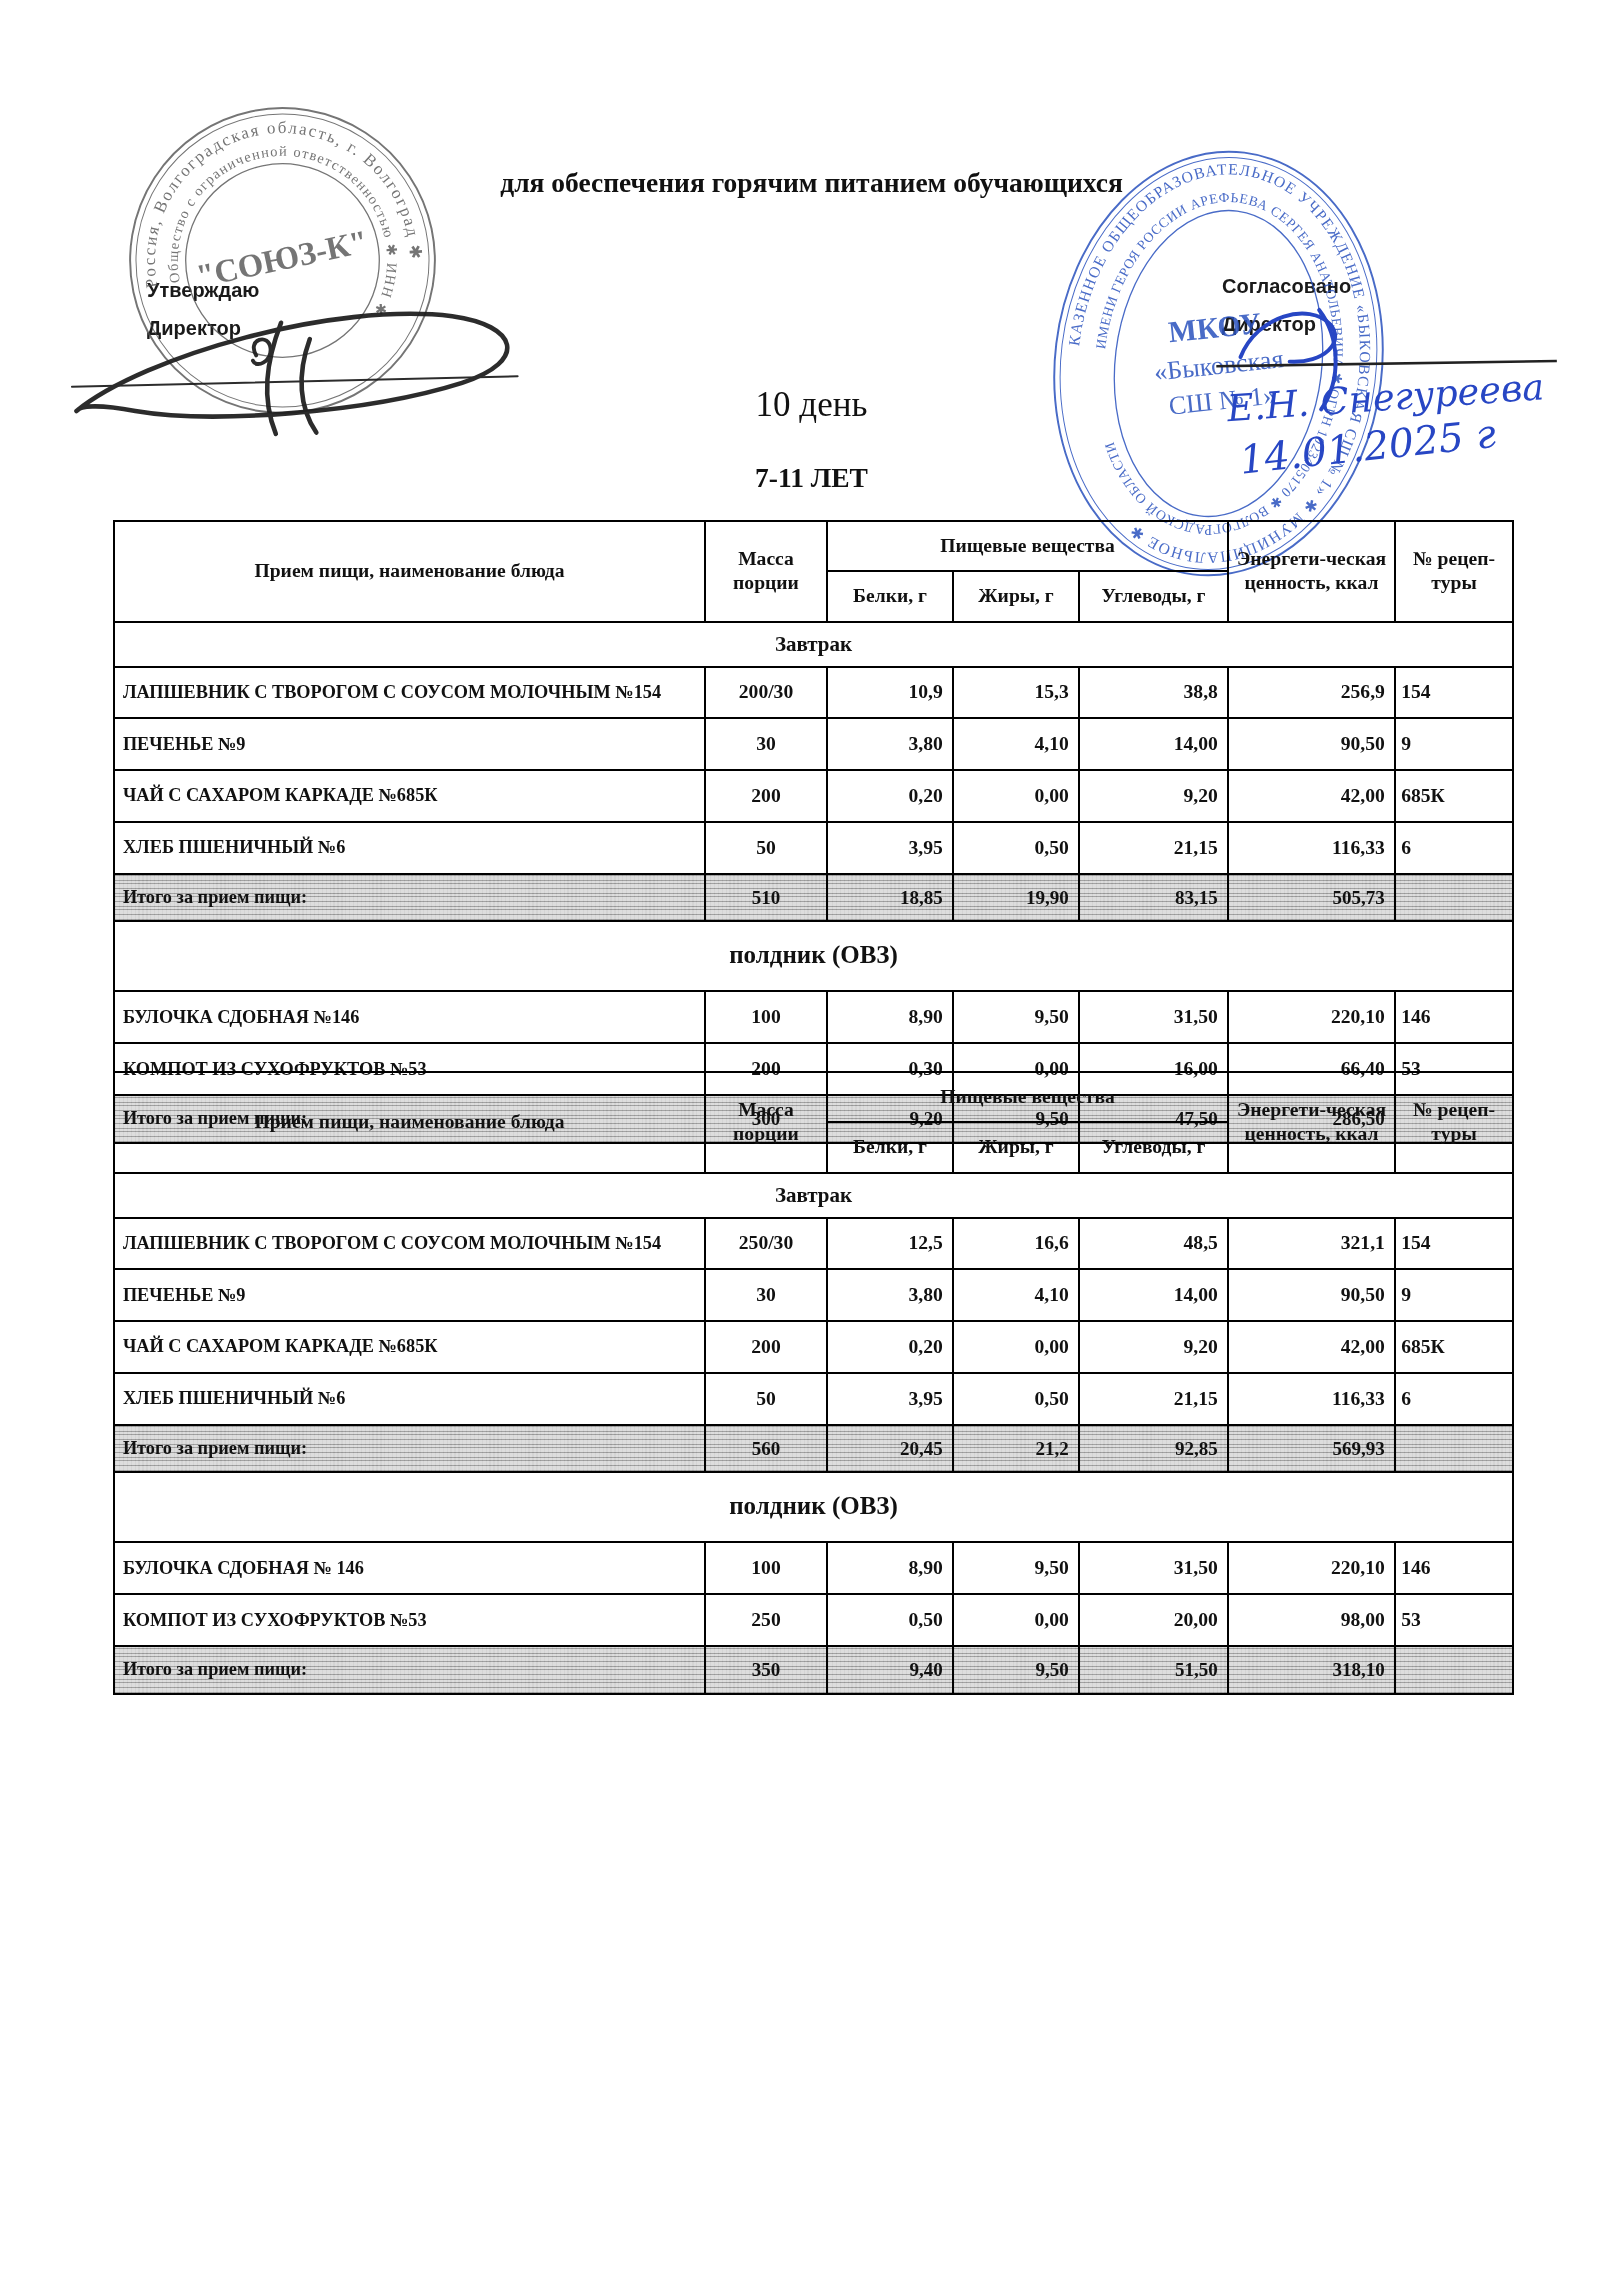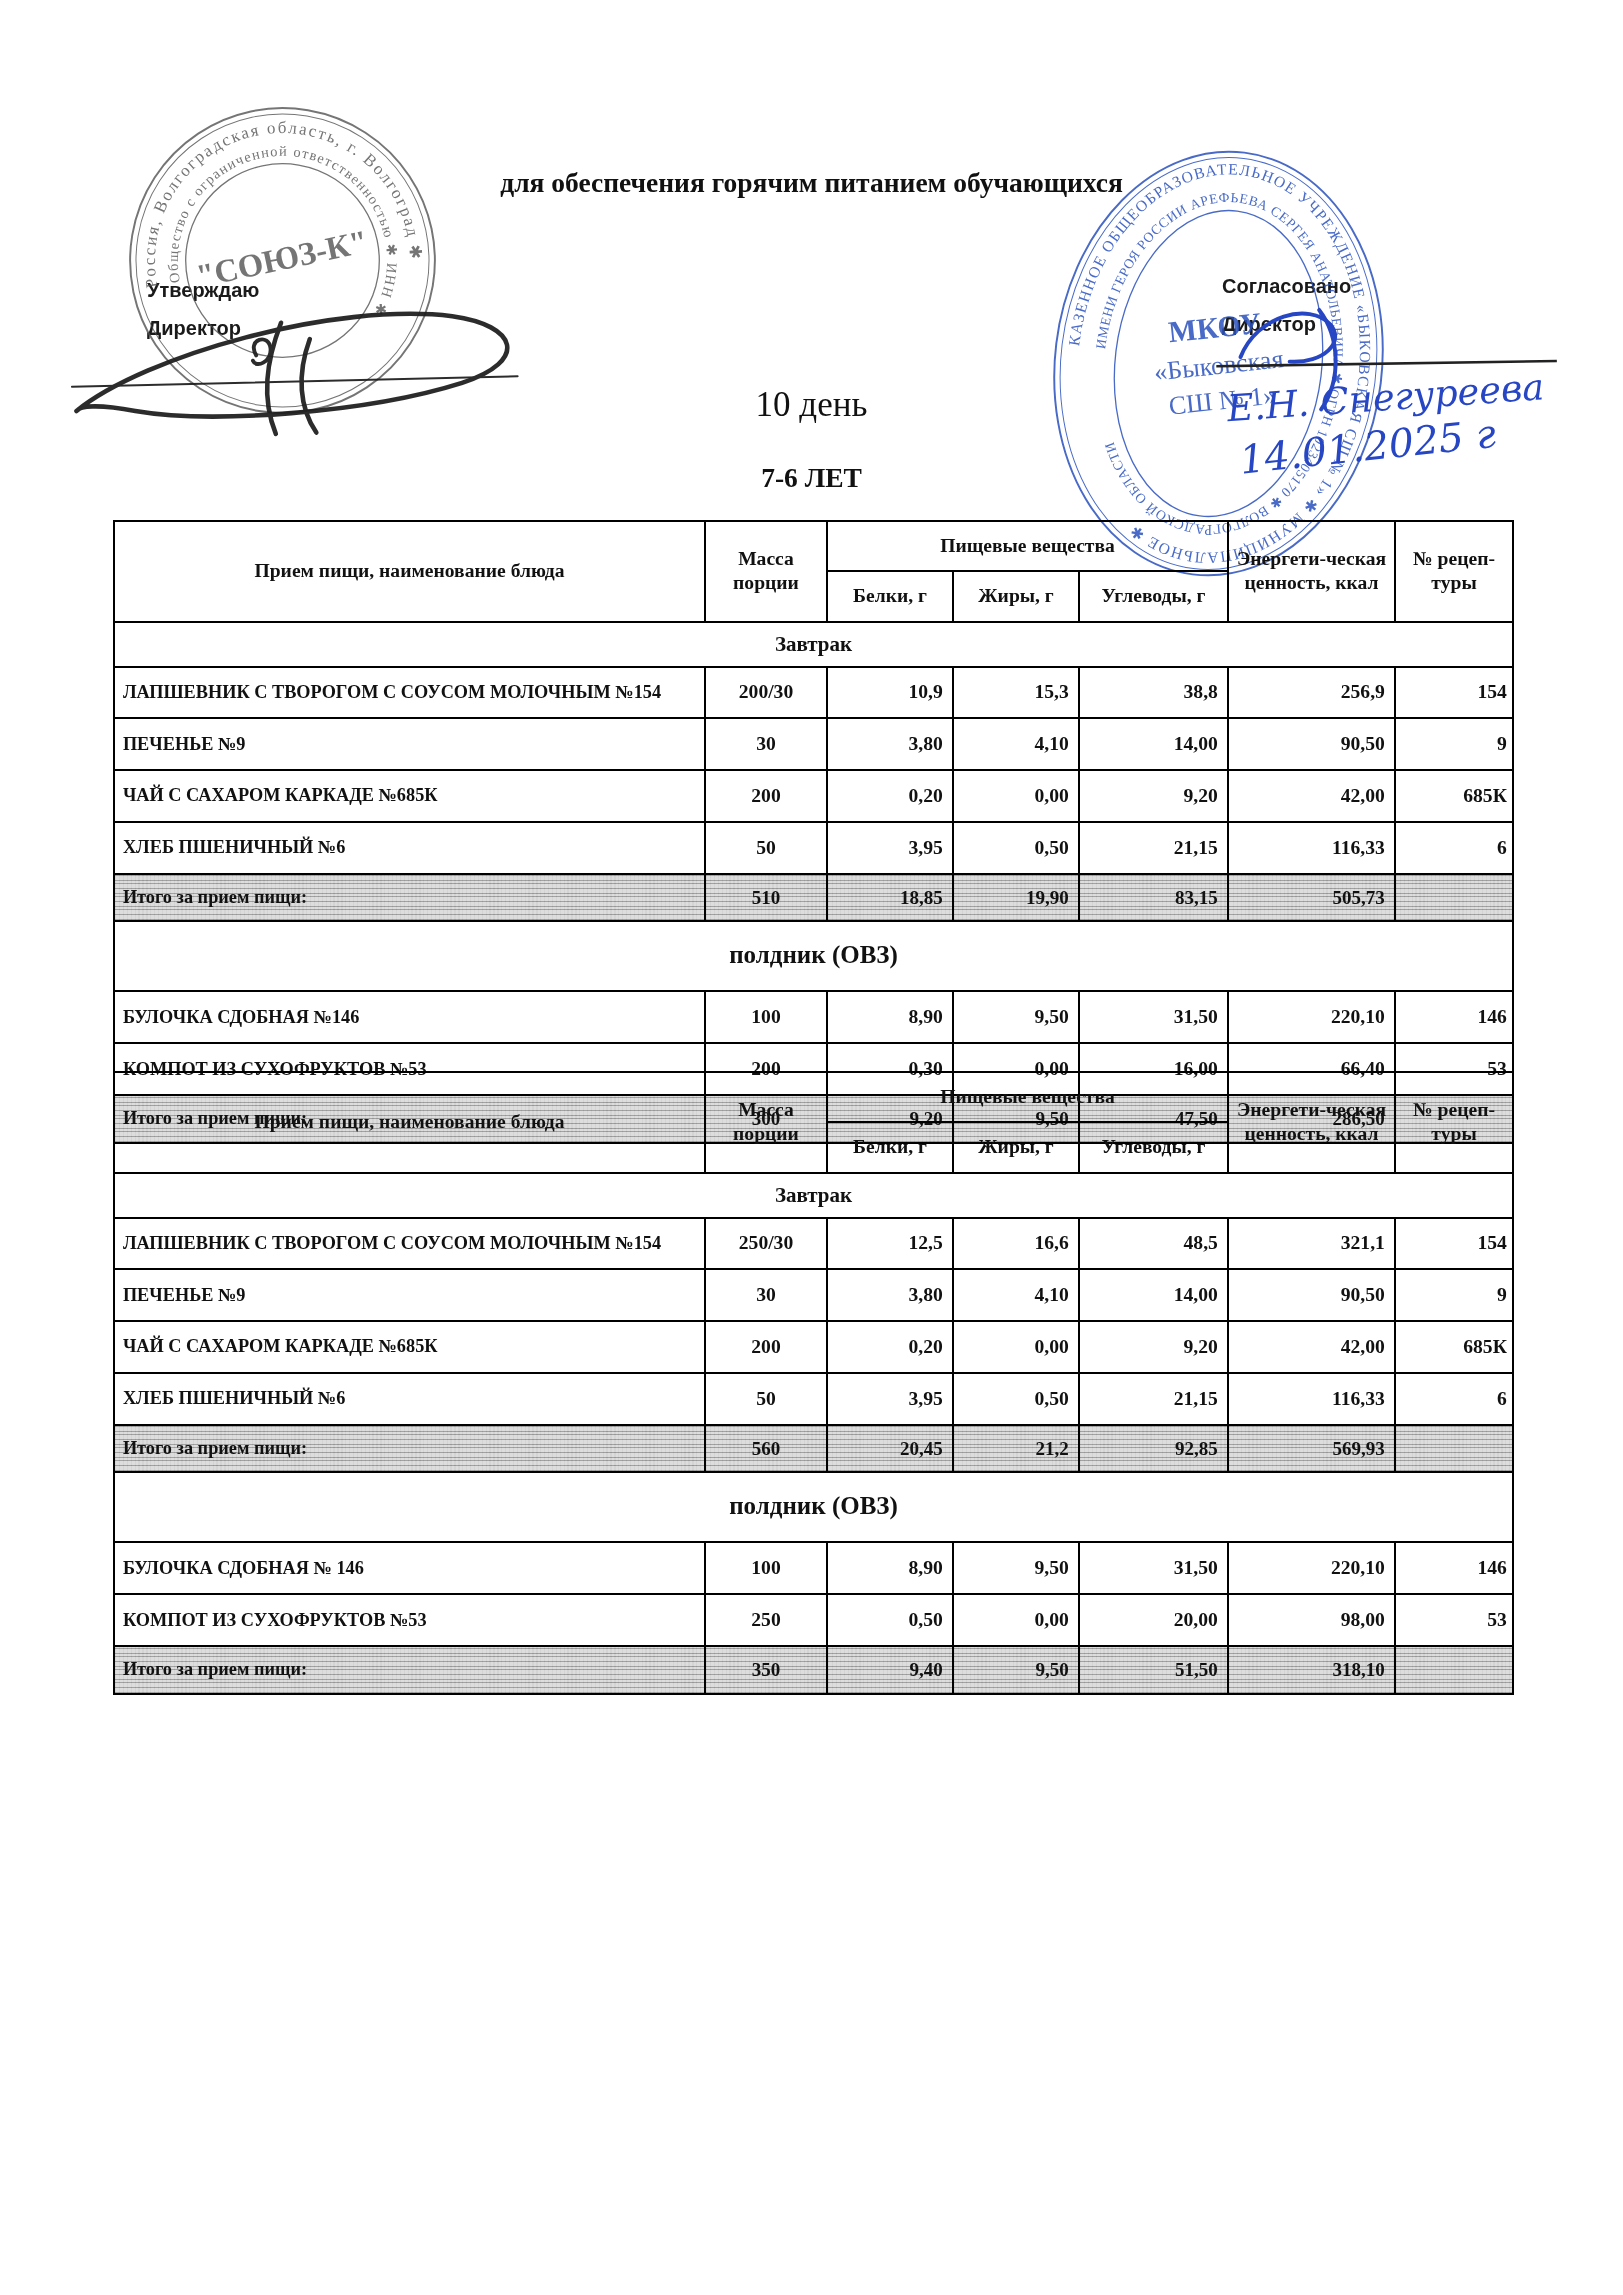--- a/index.html
+++ b/index.html
@@ -55,21 +55,21 @@
     padding:5.2px 3.9px;vertical-align:middle;line-height:1.25;height:38px;
   }
   .menu-table td{
     font-size:19.6px;padding:3.9px 5.2px;vertical-align:middle;height:42px;
   }
   .menu-table td.c0{text-align:left;font-size:18.3px;padding-left:7.9px;margin-top:24px;}
   .menu-table td.c1{text-align:center;}
   .menu-table td.c2,.menu-table td.c3,.menu-table td.c4,.menu-table td.c5{
     text-align:right;padding-right:9.2px;
   }
-  .menu-table td.c6{text-align:right;}
+  .menu-table td.c6{text-align:left;}
   tr.meal-row td{
     text-align:center !important;font-weight:bold;
   }
   tr.meal-breakfast td{font-size:21px;height:35px;}
   tr.meal-snack td{font-size:25px;height:63px;padding-top:1px;}
   tr.total-row td{
     background-color:#cbcbcb;
     background-image:
       repeating-linear-gradient(0deg, rgba(0,0,0,.20) 0 0.7px, rgba(255,255,255,.35) 0.7px 2.6px),
       repeating-linear-gradient(90deg, rgba(0,0,0,.07) 0 1.3px, transparent 1.3px 3.9px);
@@ -152,21 +152,21 @@
     <path d="M 45 78 C 70 14, 150 -6, 182 28 C 205 55, 172 88, 120 85"></path>
     <path d="M 165 6 C 196 46, 200 112, 168 158"></path>
   </g>
   <g fill="#2746c4" font-family="DejaVu Serif,serif" font-style="italic">
     <text x="26" y="176" font-size="56" transform="rotate(-4 26 176)">Е.Н. Снегуреева</text>
     <text x="46" y="256" font-size="60" transform="rotate(-6 46 256)">14.01.2025 г</text>
   </g>
 </svg>
 
 <div class="day-title">10 день</div>
-<div class="age-title" id="age1">7-6 ЛЕТ</div>
+<div class="age-title" id="age1">7-11 ЛЕТ</div>
 <div class="age-title" id="age2">12-18 ЛЕТ</div>
 
 <table class="menu-table" id="table1">
   <colgroup>
     <col style="width:591px">
       <col style="width:122px">
       <col style="width:126px">
     <col style="width:126px">
       <col style="width:149px">
       <col style="width:167px">

